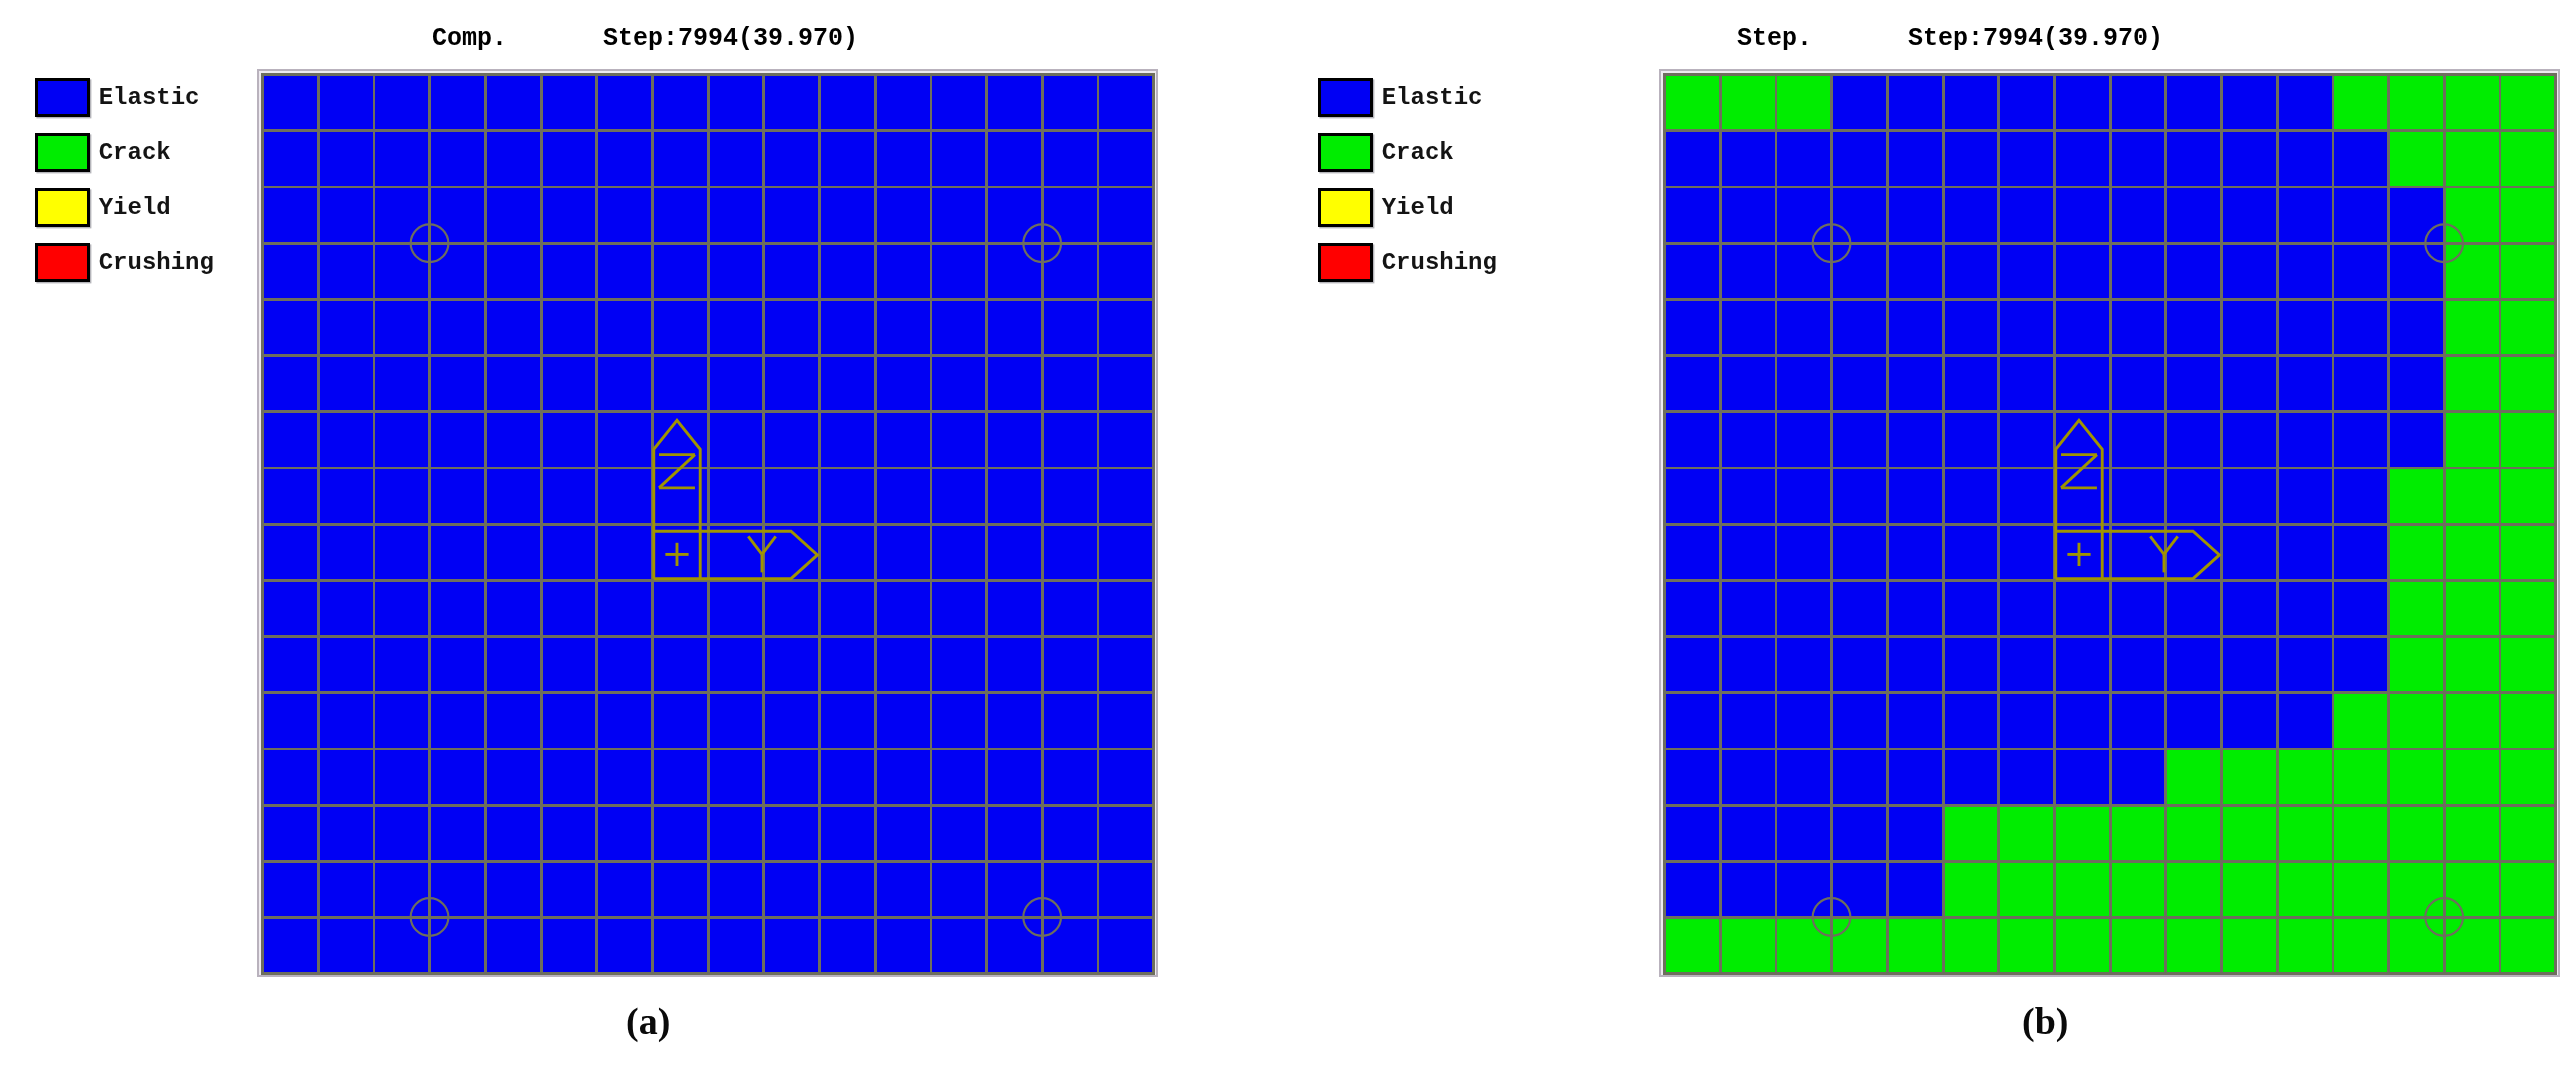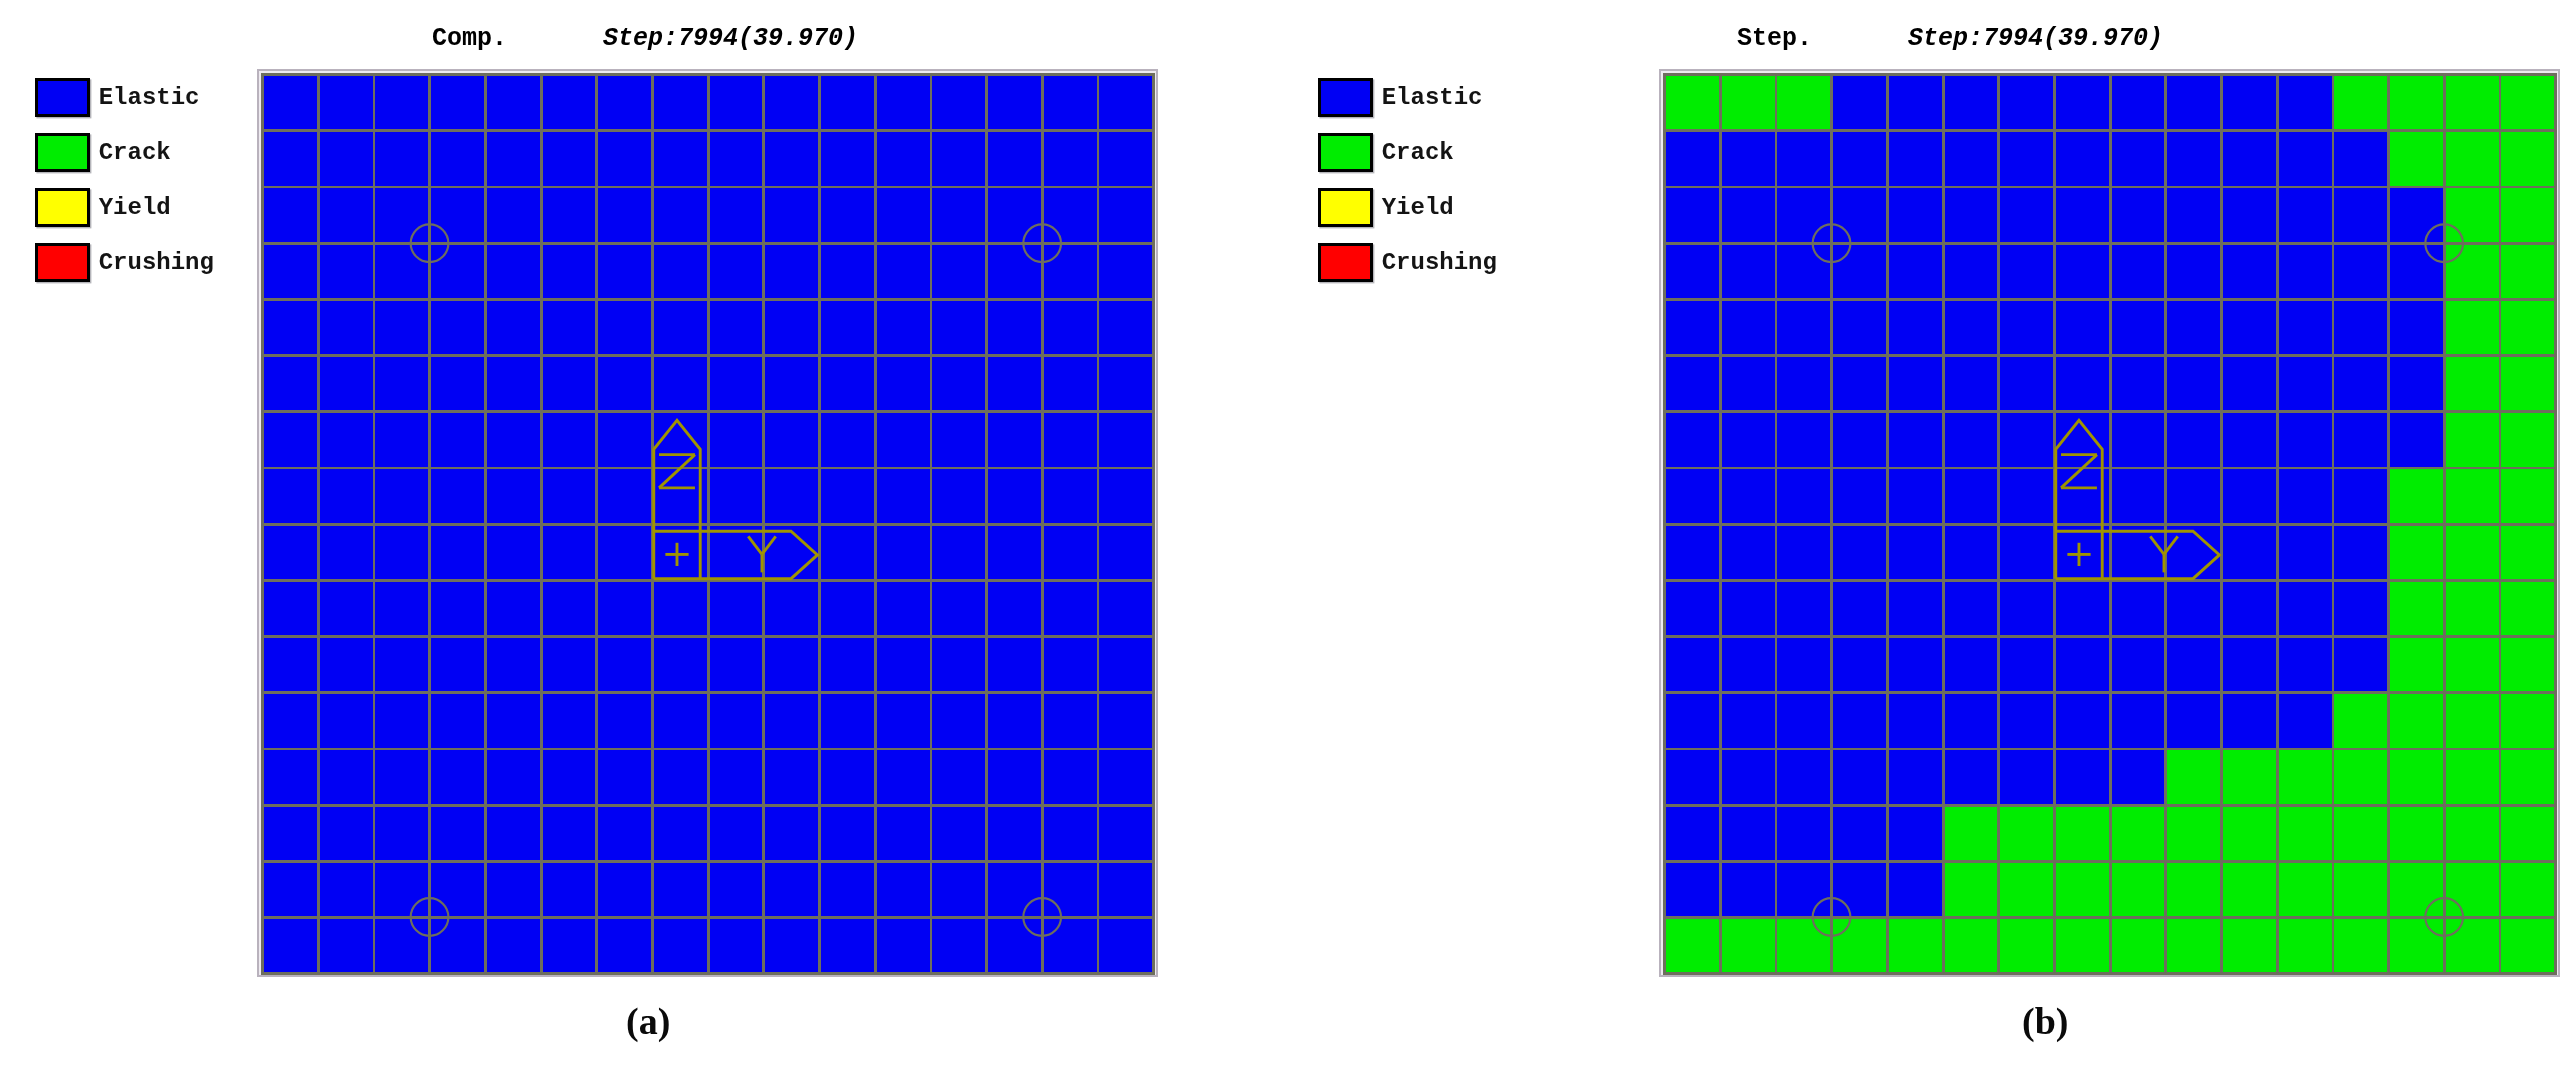--- a/index.html
+++ b/index.html
@@ -45,21 +45,21 @@
     color: #000000;
     letter-spacing: 0px;
     white-space: nowrap;
   }
   .panel-a .panel-header { left: 432px; }
   .panel-b .panel-header { left: 1737px; }
   .panel-b .panel-header { left: 449px; }
 
   .header-mode { display: inline-block; }
   .header-gap  { display: inline-block; width: 96px; }
-  .header-step { display: inline-block; font-style: italic; }
+  .header-step { display: inline-block; }
 
   
   .legend {
     position: absolute;
     left: 35px;
     top: 75px;
     width: 232px;
   }
   .panel-b .legend { left: 30px; }
 

